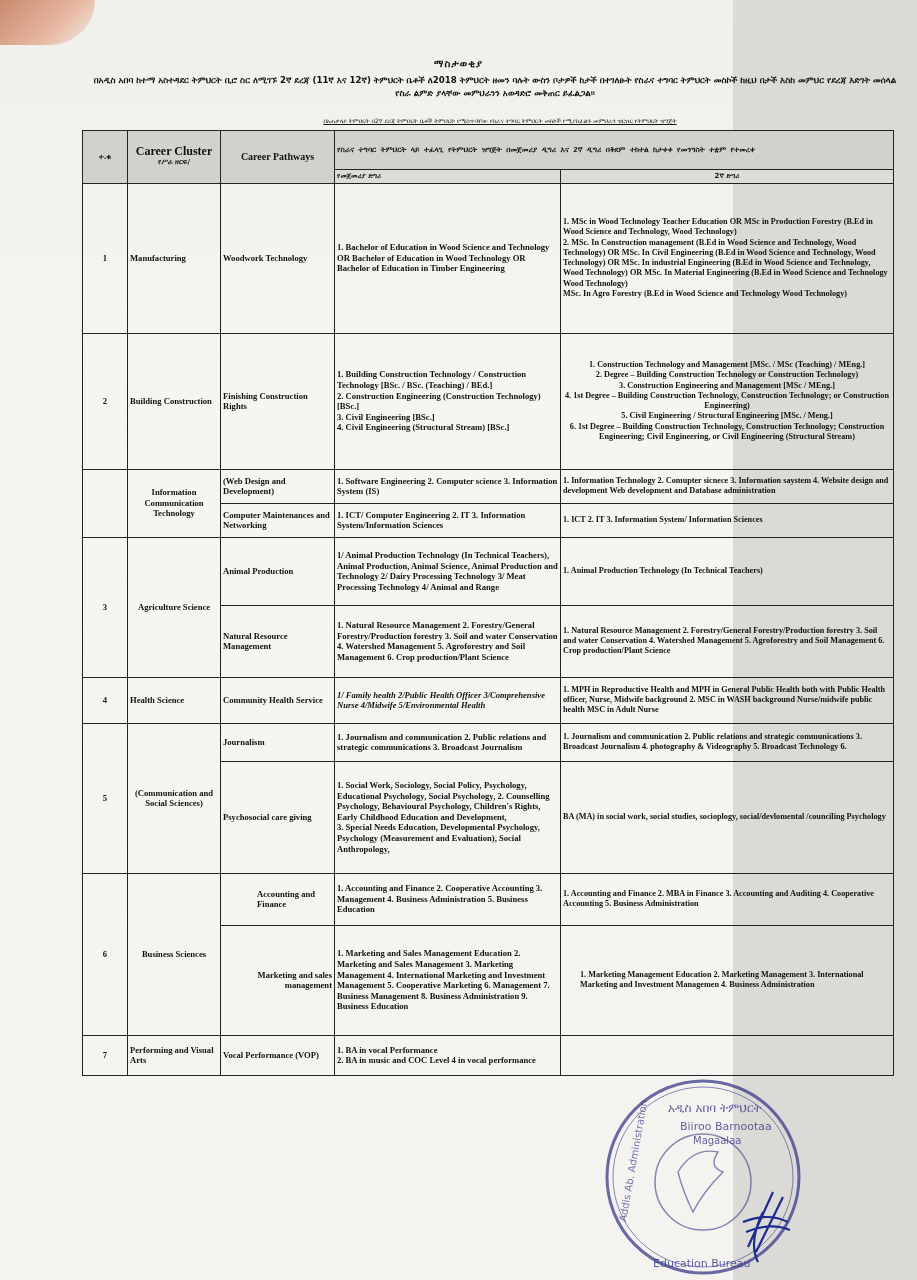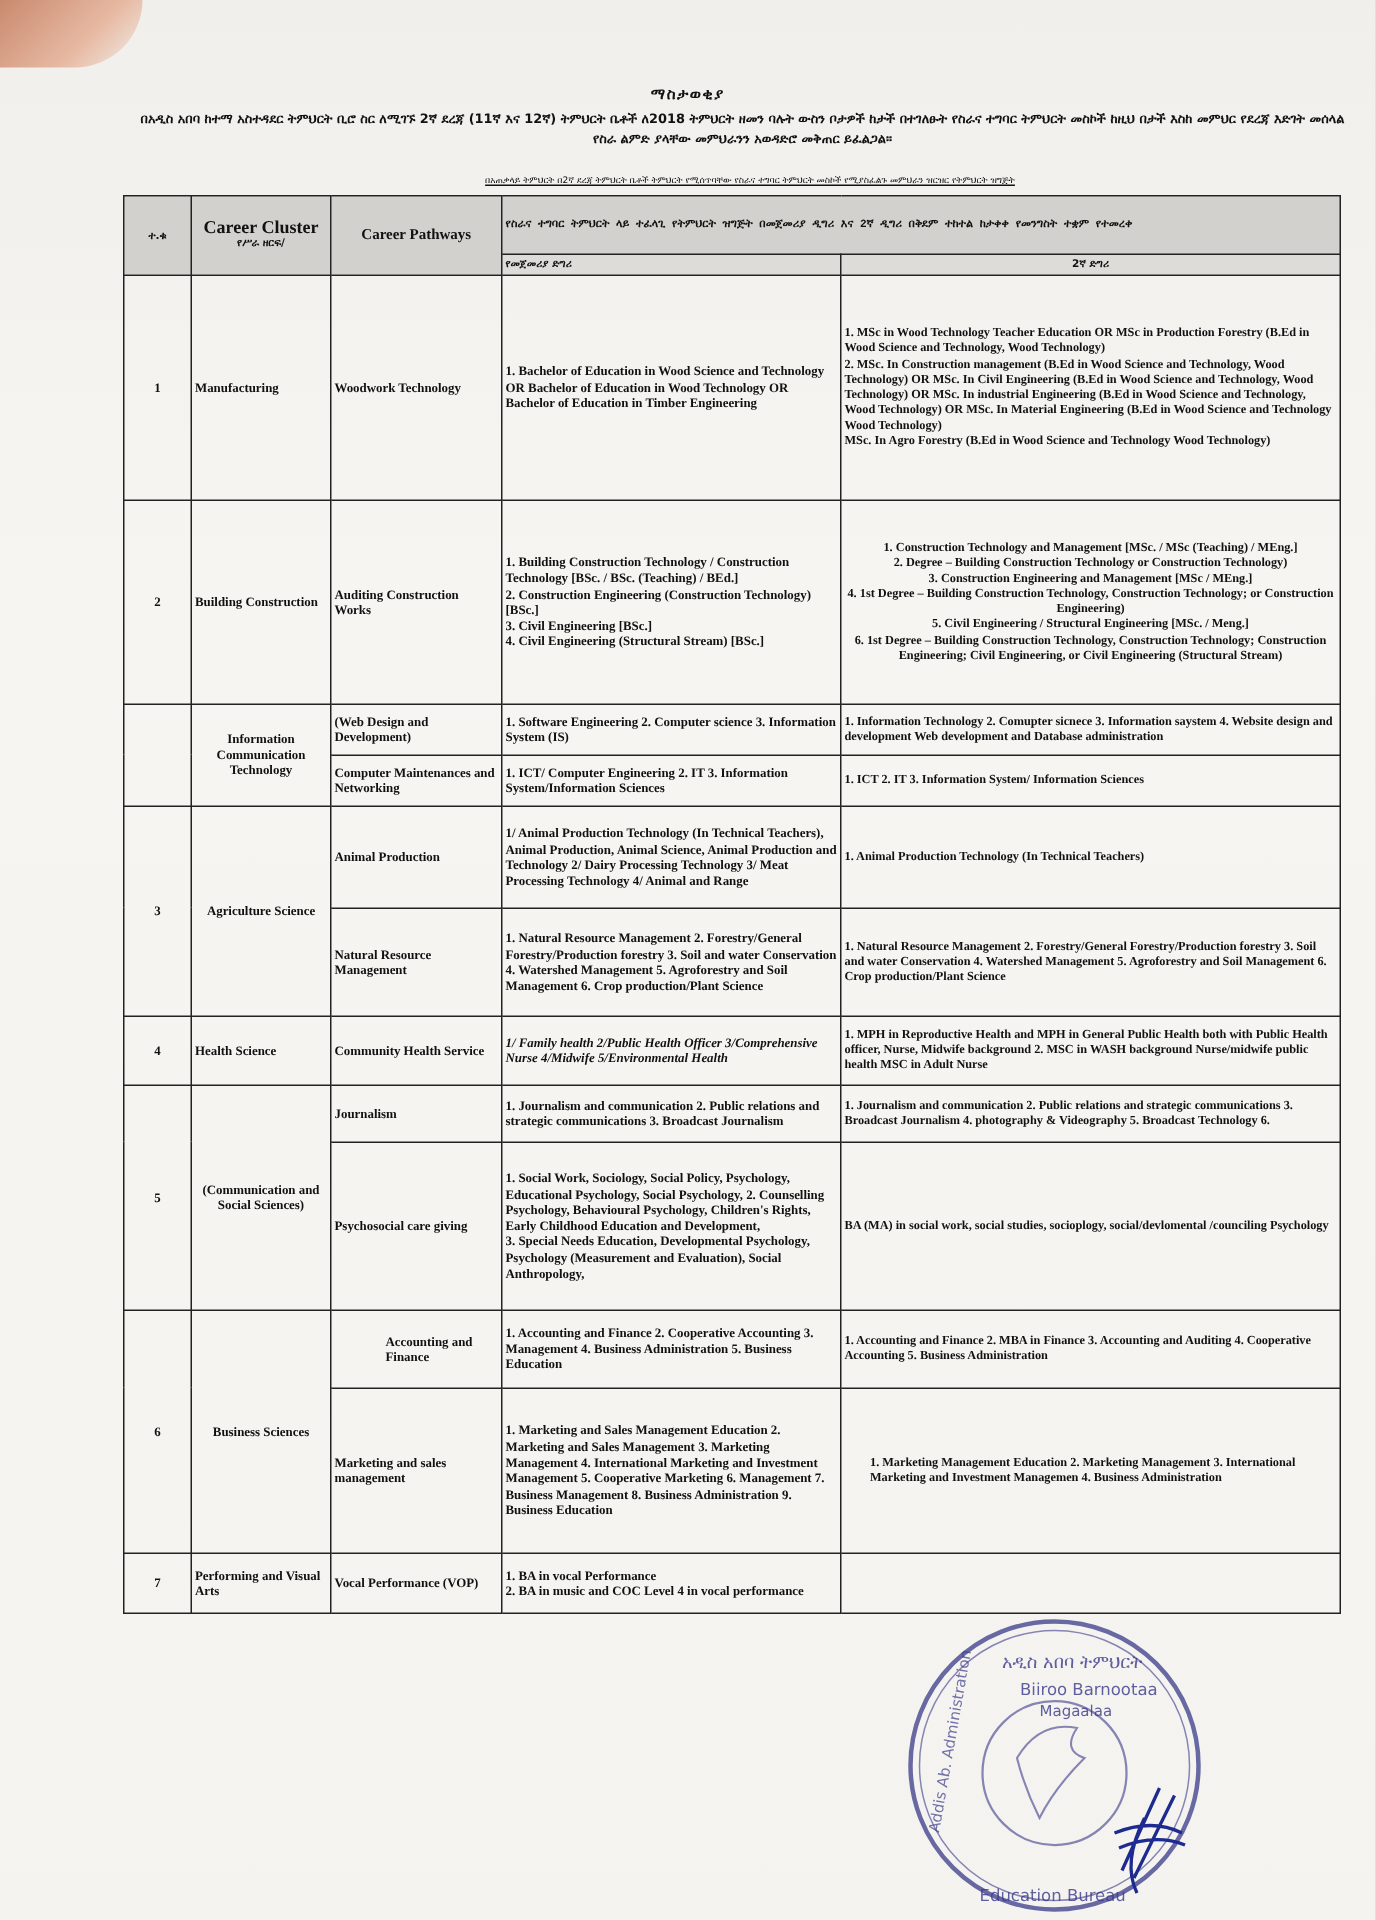--- a/index.html
+++ b/index.html
@@ -4,21 +4,21 @@
 <style>
   html, body { margin: 0; padding: 0; }
   body {
     width: 917px; height: 1280px; overflow: hidden;
     background: #dcdad6;
     font-family: "Liberation Serif", serif;
     color: #111;
     position: relative;
   }
   .paper {
-    position: absolute; left: 0; top: 0; width: 917px; height: 1280px;
+    position: absolute; left: 0; top: 0; width: 733px; height: 1280px;
     background: linear-gradient(180deg, #f1efeb 0%, #f6f5f2 30%, #f4f3f0 100%);
   }
   .corner {
     position: absolute; left: 0; top: 0; width: 95px; height: 45px;
     background: linear-gradient(135deg, #c98a6e 0%, #e7b9a2 60%, rgba(240,238,234,0) 100%);
     border-bottom-right-radius: 60px;
   }
   .doc-title {
     position: absolute; top: 58px; left: 0; width: 917px; text-align: center;
     font-family: "DejaVu Sans", sans-serif; font-size: 10px; font-weight: bold; letter-spacing: 1px;
@@ -89,21 +89,21 @@
           <td rowspan="1">Manufacturing</td>
           <td style="white-space: pre-line;">Woodwork Technology</td>
           <td style="white-space: pre-line;">1. Bachelor of Education in Wood Science and Technology OR Bachelor of Education in Wood Technology OR Bachelor of Education in Timber Engineering</td>
           <td style="white-space: pre-line; font-size: 8.2px; line-height: 10.2px;">1. MSc in Wood Technology Teacher Education OR MSc in Production Forestry (B.Ed in Wood Science and Technology, Wood Technology)
 2. MSc. In Construction management (B.Ed in Wood Science and Technology, Wood Technology) OR MSc. In Civil Engineering (B.Ed in Wood Science and Technology, Wood Technology) OR MSc. In industrial Engineering (B.Ed in Wood Science and Technology, Wood Technology) OR MSc. In Material Engineering (B.Ed in Wood Science and Technology Wood Technology)
 MSc. In Agro Forestry (B.Ed in Wood Science and Technology Wood Technology)</td>
         </tr>
         <tr style="height: 136px;">
           <td class="no" rowspan="1">2</td>
           <td rowspan="1">Building Construction</td>
-          <td style="white-space: pre-line;">Auditing Construction Works</td>
+          <td style="white-space: pre-line;">Finishing Construction Rights</td>
           <td style="white-space: pre-line;">1. Building Construction Technology / Construction Technology [BSc. / BSc. (Teaching) / BEd.]
 2. Construction Engineering (Construction Technology) [BSc.]
 3. Civil Engineering [BSc.]
 4. Civil Engineering (Structural Stream) [BSc.]</td>
           <td style="white-space: pre-line; font-size: 8.2px; line-height: 10.2px; text-align: center;">1. Construction Technology and Management [MSc. / MSc (Teaching) / MEng.]
 2. Degree – Building Construction Technology or Construction Technology)
 3. Construction Engineering and Management [MSc / MEng.]
 4. 1st Degree – Building Construction Technology, Construction Technology; or Construction Engineering)
 5. Civil Engineering / Structural Engineering [MSc. / Meng.]
 6. 1st Degree – Building Construction Technology, Construction Technology; Construction Engineering; Civil Engineering, or Civil Engineering (Structural Stream)</td>
@@ -153,21 +153,21 @@
           <td style="white-space: pre-line; font-size: 8.2px; line-height: 10.2px;">BA (MA) in social work, social studies, socioplogy, social/devlomental /counciling Psychology</td>
         </tr>
         <tr style="height: 52px;">
           <td class="no" rowspan="2">6</td>
           <td rowspan="2" class="cl-center">Business Sciences</td>
           <td style="white-space: pre-line; padding-left: 36px;">Accounting and Finance</td>
           <td style="white-space: pre-line;">1.    Accounting and Finance 2.    Cooperative Accounting 3.    Management 4.    Business Administration 5.    Business Education</td>
           <td style="white-space: pre-line; font-size: 8.2px; line-height: 10.2px;">1.    Accounting and Finance  2.    MBA in Finance 3.    Accounting and Auditing  4.    Cooperative Accounting 5.    Business Administration</td>
         </tr>
         <tr style="height: 110px;">
-          <td style="white-space: pre-line;">Marketing and sales management</td>
+          <td style="white-space: pre-line; text-align: right;">Marketing and sales management</td>
           <td style="white-space: pre-line;">1.    Marketing and Sales Management Education 2.    Marketing and Sales Management 3.    Marketing Management 4.    International Marketing and Investment Management 5.    Cooperative Marketing 6.    Management 7.    Business Management 8.    Business Administration 9.    Business Education</td>
           <td style="white-space: pre-line; font-size: 8.2px; line-height: 10.2px; padding-left: 19px;">1.      Marketing Management Education 2. Marketing Management 3. International Marketing and Investment Managemen 4. Business Administration</td>
         </tr>
         <tr style="height: 40px;">
           <td class="no" rowspan="1">7</td>
           <td rowspan="1">Performing and Visual Arts</td>
           <td style="white-space: pre-line;">Vocal Performance (VOP)</td>
           <td style="white-space: pre-line;">1.      BA in vocal Performance
 2.      BA in music and COC Level 4 in vocal performance</td>
           <td style="white-space: pre-line; font-size: 8.2px; line-height: 10.2px;"></td>

